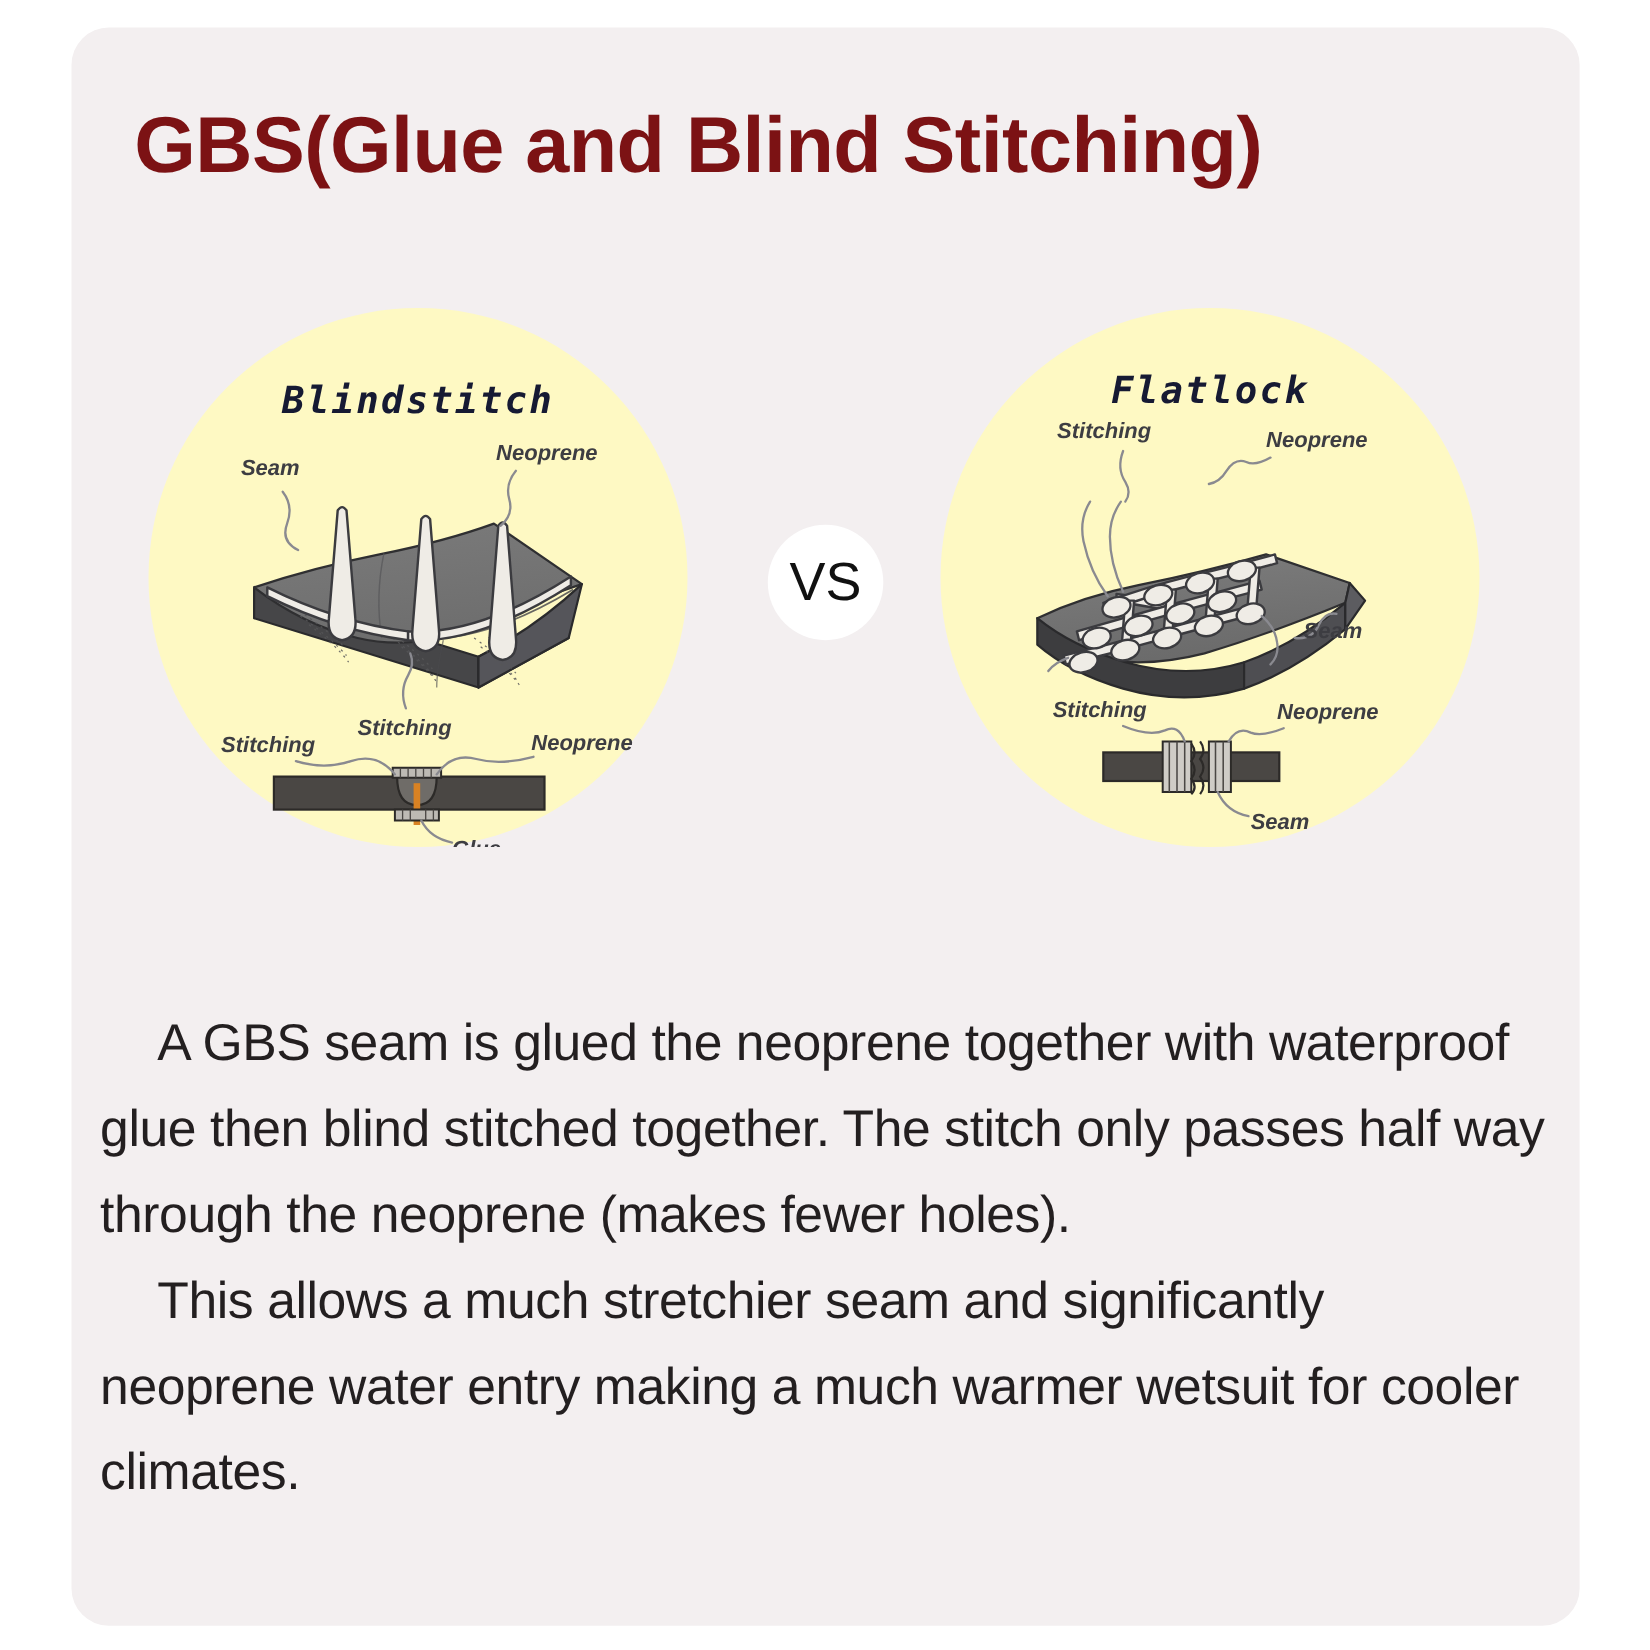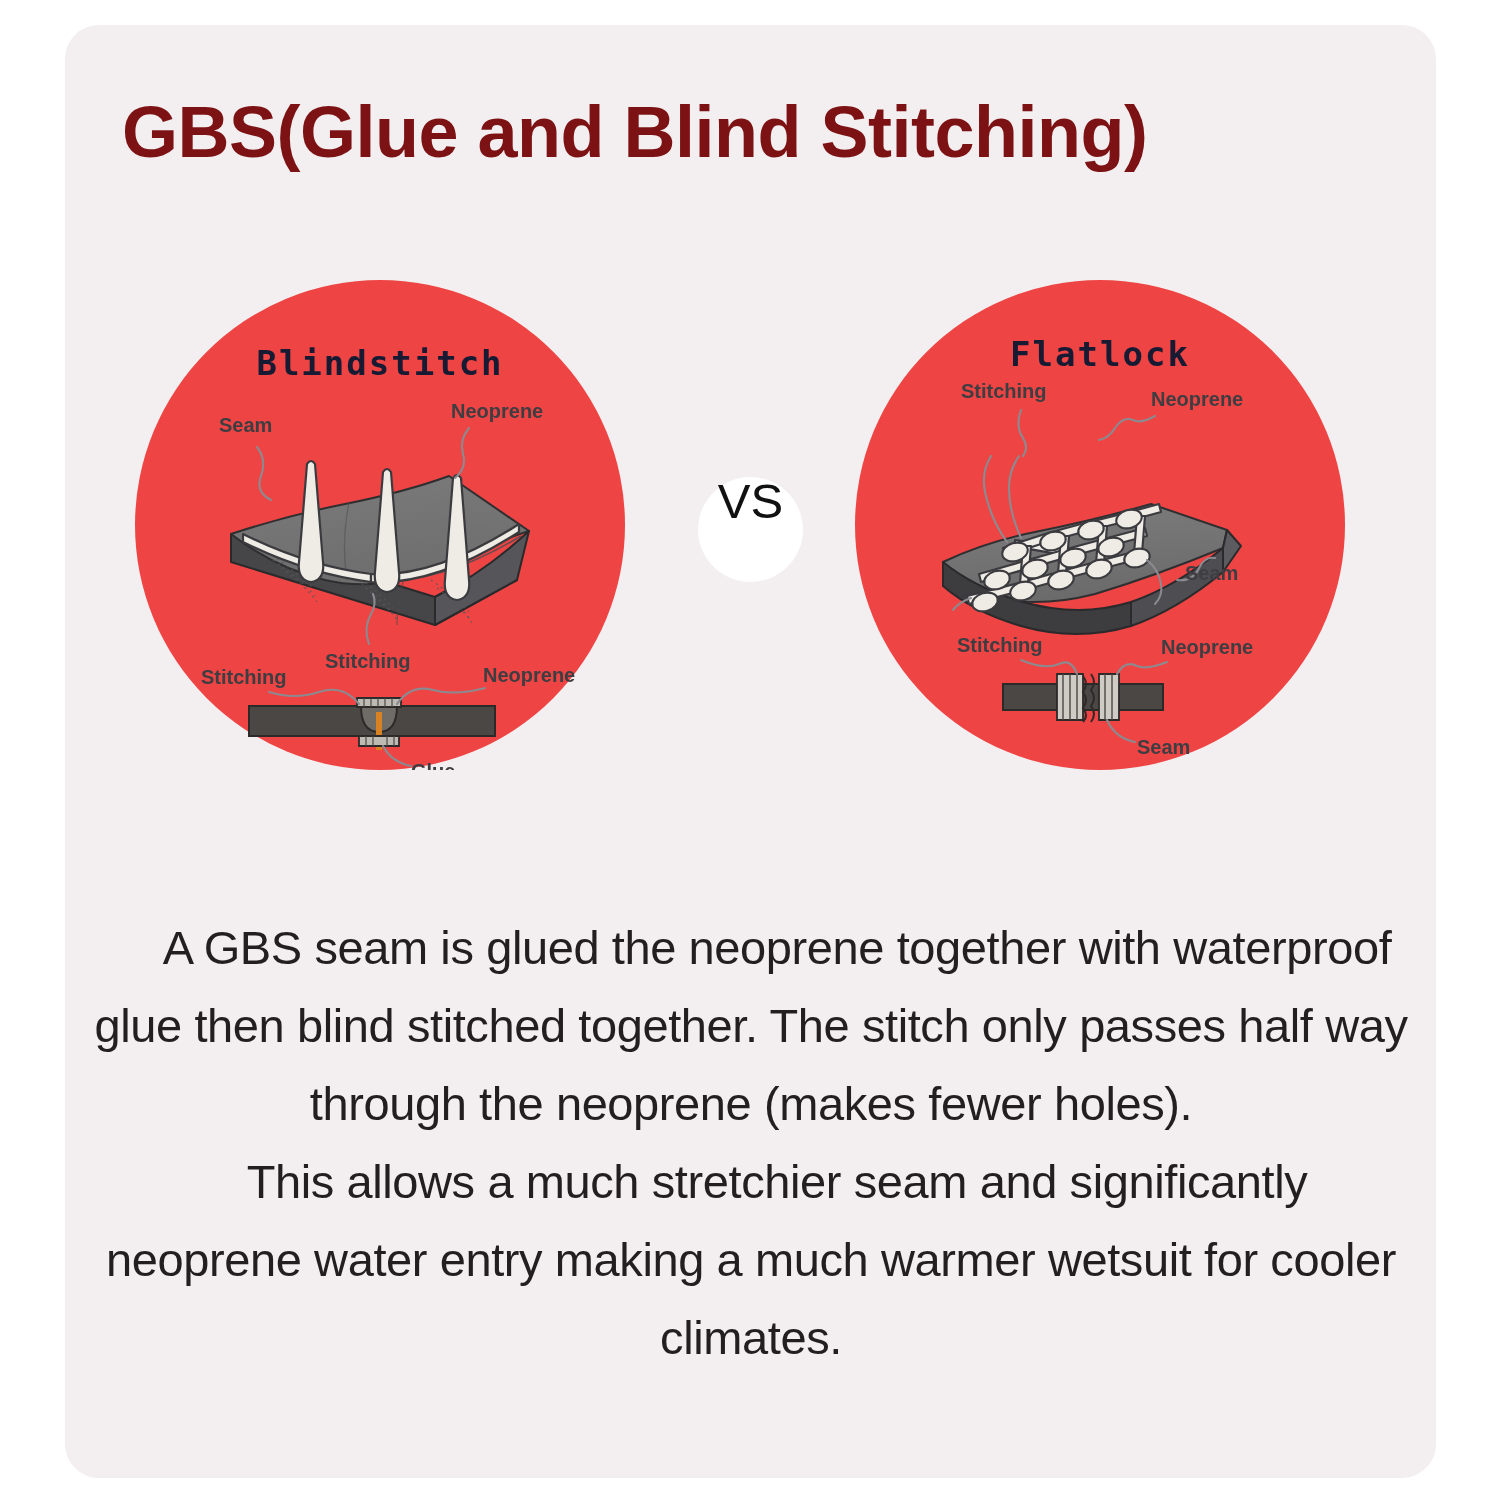--- a/index.html
+++ b/index.html
@@ -23,53 +23,54 @@
     font-weight:bold;
     font-size:72px;
     letter-spacing:-0.5px;
     color:#7c1214;
     white-space:nowrap;
   }
   .diagram-circle {
     position:absolute;
     width:490px; height:490px;
     border-radius:50%;
-    background:#ef4444;
+    background:#fef9c3;
+    font-style:italic;
   }
   #blindstitch-circle { left:70px; top:255px; }
   #flatlock-circle   { left:790px; top:255px; }
   .diagram-circle svg { display:block; width:490px; height:490px; }
   #vs-badge {
     position:absolute;
     left:633px; top:452px;
     width:105px; height:105px;
     border-radius:50%;
     background:#ffffff;
-    display:flex; align-items:flex-start; justify-content:center;
+    display:flex; align-items:center; justify-content:center;
   }
   #vs-badge span {
     font-family:"Liberation Sans", sans-serif;
     font-size:49px;
     font-weight:normal;
     color:#111111;
     letter-spacing:0px;
     line-height:1;
   }
   #body-copy {
     position:absolute;
     left:26px; top:884px;
     width:1320px;
     color:#231f20;
     font-family:"Liberation Sans", sans-serif;
     font-size:47px;
     line-height:78px;
     letter-spacing:-0.4px;
     font-stretch:condensed;
   }
-  #body-copy p { text-indent:52px; margin:0;text-align:center; }
+  #body-copy p { text-indent:52px; margin:0; }
   .dg-title {
     font-family:"DejaVu Sans Mono", monospace;
     font-weight:bold;
     font-size:34px;
     fill:#161a33;
     letter-spacing:2px;
   }
   .dg-label {
     font-family:"Liberation Sans", sans-serif;
     font-weight:bold;

